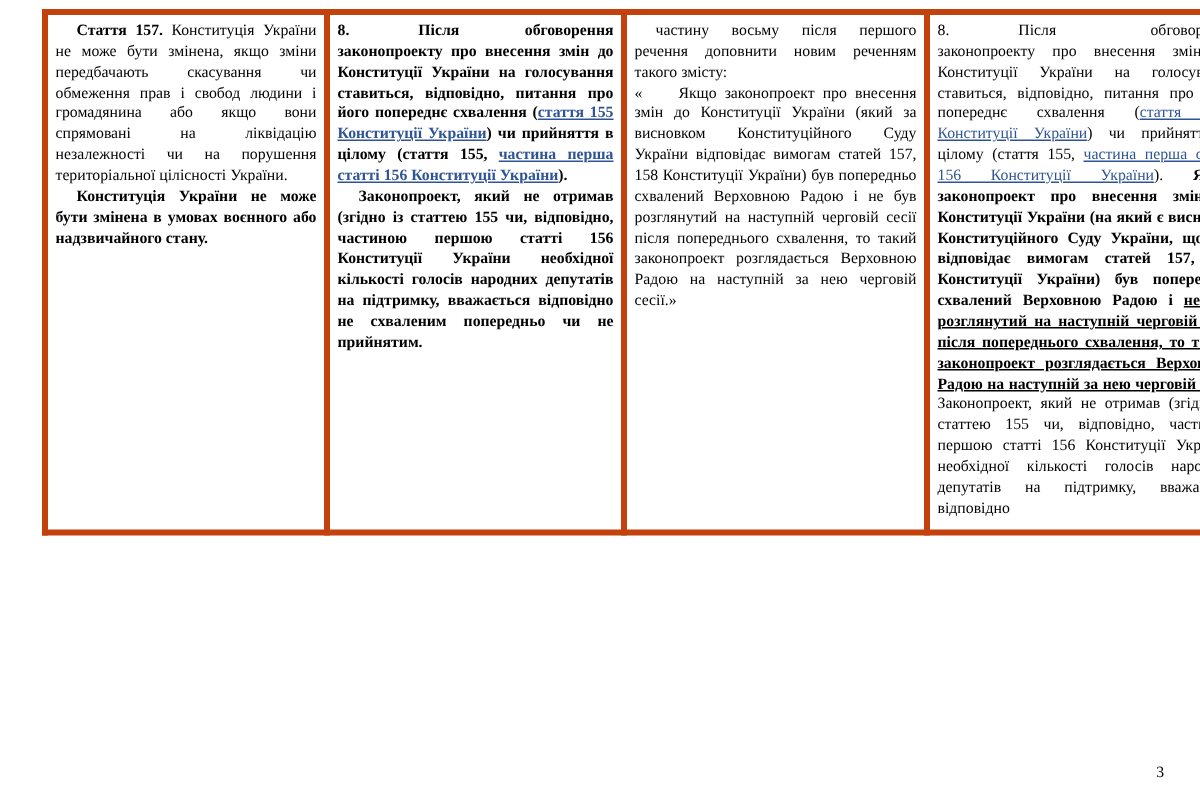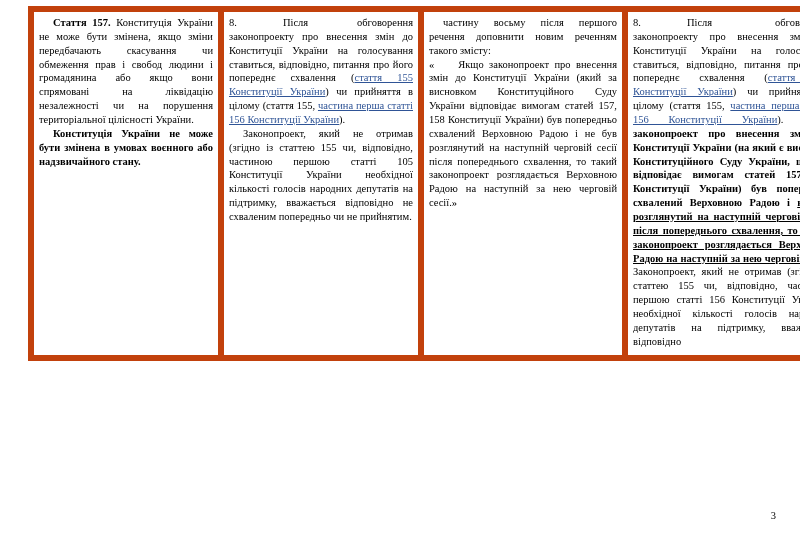--- a/index.html
+++ b/index.html
@@ -25,32 +25,32 @@
   }
   .doc-table {
     position: absolute;
     left: 28px;
     top: 6px;
     width: 744px;
     border-collapse: collapse;
     table-layout: fixed;
   }
   .doc-table td {
-    border: 6px solid #c2410c;
+    border: 4px solid #c2410c;
     vertical-align: top;
     padding: 4px 5px 6px 5px;
     font-size: 10.5px;
     line-height: 1.32;
     text-align: justify;
     text-justify: inter-word;
     -webkit-hyphens: none;
     hyphens: none;
   }
   .col1 { width: 174px; }
-  .col2 { width: 184px; }
+  .col2 { width: 184px; font-weight: bold; }
   .col3 { width: 188px; font-family: Liberation Serif, serif; }
   .col4 { width: 198px; }
 
   td p {
     margin: 0;
     text-align: justify;
   }
   .indent {
     text-indent: 14px;
   }
@@ -88,21 +88,21 @@
       <tr>
         <td class="col1">
           <span class="cell-body">
               <p class="indent"><span class="b">Стаття 157.</span><span> Конституція України не може бути змінена, якщо зміни передбачають скасування чи обмеження прав і свобод людини і громадянина або якщо вони спрямовані на ліквідацію незалежності чи на порушення територіальної цілісності України.</span></p>
               <p class="indent"><span class="b">Конституція України не може бути змінена в умовах воєнного або надзвичайного стану.</span></p>
             </span>
         </td>
         <td class="col2">
           <span class="cell-body">
               <p><span>8.</span><span class="tabgap"></span><span>Після обговорення законопроекту про внесення змін до Конституції України на голосування ставиться, відповідно, питання про його попереднє схвалення (</span><span class="lnk">стаття 155 Конституції України</span><span>) чи прийняття в цілому (стаття 155, </span><span class="lnk">частина перша статті 156 Конституції України</span><span>).</span></p>
-              <p class="indent"><span>Законопроект, який не отримав (згідно із статтею 155 чи, відповідно, частиною першою статті 105 Конституції України необхідної кількості голосів народних депутатів на підтримку, вважається відповідно не схваленим попередньо чи не прийнятим.</span></p>
+              <p class="indent"><span>Законопроект, який не отримав (згідно із статтею 155 чи, відповідно, частиною першою статті 156 Конституції України необхідної кількості голосів народних депутатів на підтримку, вважається відповідно не схваленим попередньо чи не прийнятим.</span></p>
             </span>
         </td>
         <td class="col3">
           <span class="cell-body">
               <p class="indent"><span>частину восьму після першого речення доповнити новим реченням такого змісту:</span></p>
               <p><span>«</span><span class="tabgap-sm"></span><span>Якщо законопроект про внесення змін до Конституції України (який за висновком Конституційного Суду України відповідає вимогам статей 157, 158 Конституції України) був попередньо схвалений Верховною Радою і не був розглянутий на наступній черговій сесії після попереднього схвалення, то такий законопроект розглядається Верховною Радою на наступній за нею черговій сесії.»</span></p>
             </span>
         </td>
         <td class="col4">
           <span class="cell-body">

